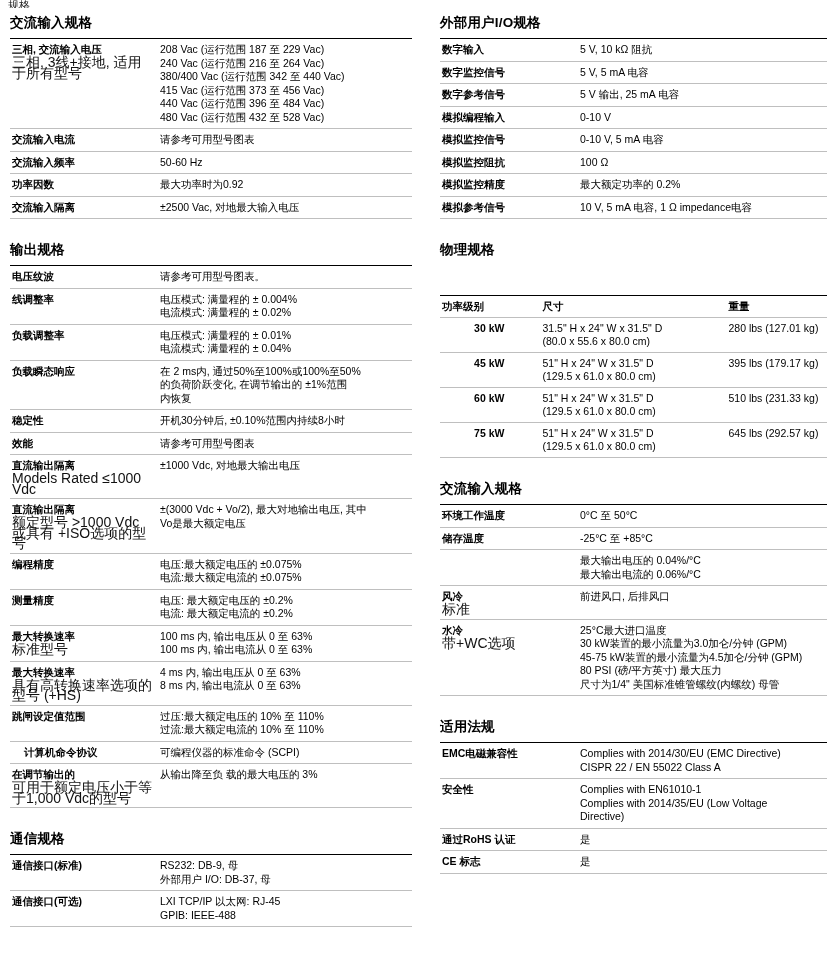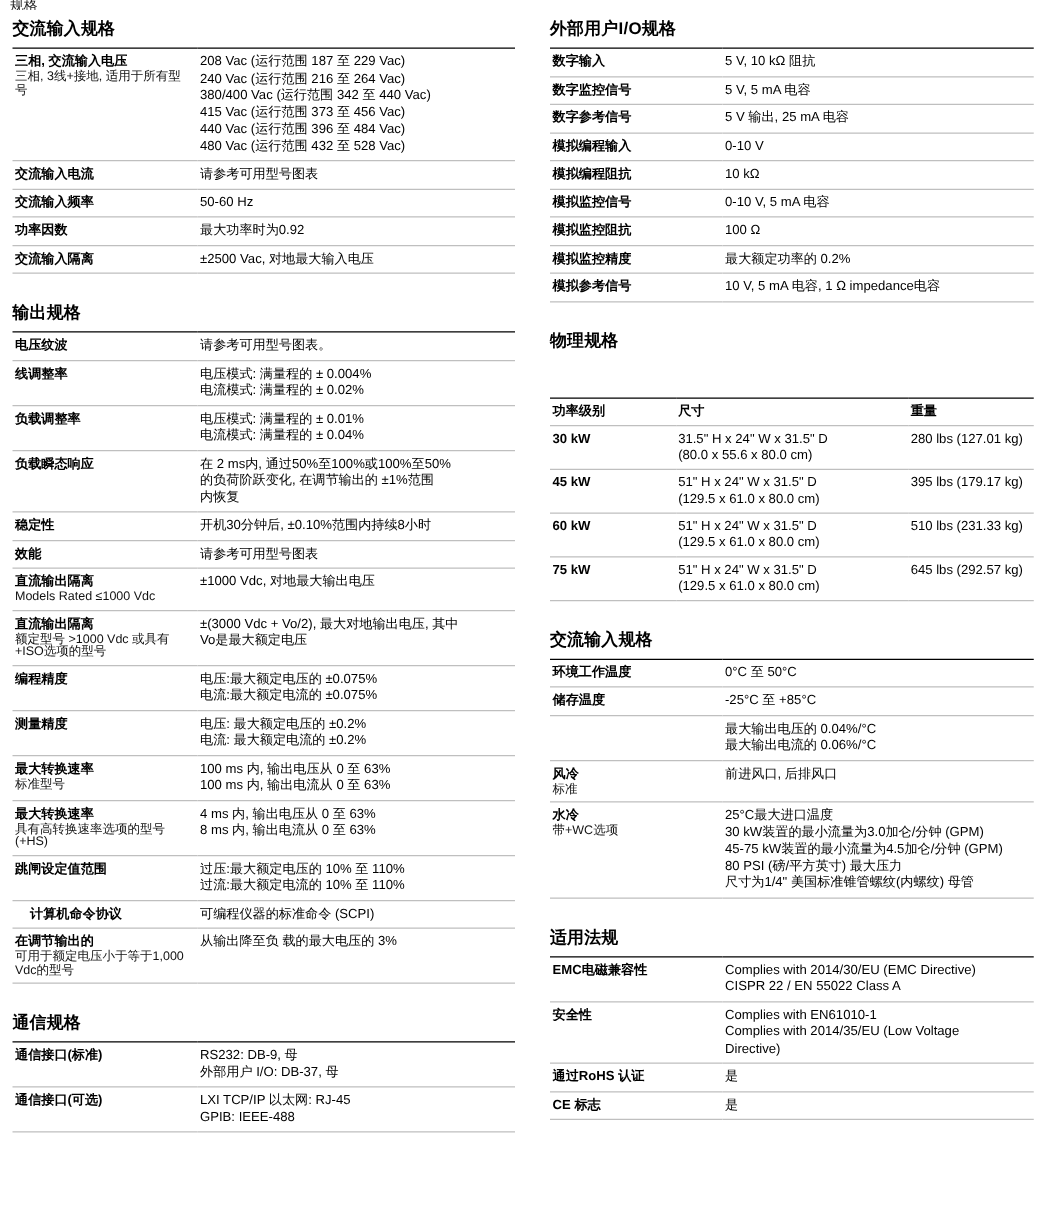--- a/index.html
+++ b/index.html
@@ -72,21 +72,21 @@
   }
   table.spec tr td.label {
     font-weight: bold;
     width: 140px;
     padding-right: 6px;
   }
   .col-right table.spec tr td.label { width: 130px; }
   table.spec .sub {
     display: block;
     font-weight: normal;
-    font-size: 10px;
+    font-size: 14px;
     line-height: 10.5px;
     color: #111;
     margin-top: 1px;
   }
   table.spec td.value {
     font-size: 10.5px;
     line-height: 13.5px;
   }
   table.spec td.value .line { display: block; }
   table.spec td.indent-label {
@@ -106,21 +106,21 @@
     padding: 4px 4px 4px 2px;
     vertical-align: top;
     font-size: 10.5px;
     line-height: 13px;
     text-align: left;
   }
   table.phys th {
     font-weight: bold;
     border-bottom: 1px solid #bfbfbf;
   }
-  table.phys td.pw { font-weight: bold; width: 72px; }
+  table.phys td.pw { font-weight: bold; width: 72px; text-align: center; }
   table.phys td.dim, table.phys th.dim { width: 180px; }
   table.phys td.wt, table.phys th.wt { }
   table.phys .line { display: block; }
 </style>
 </head>
 <body>
 
 <div class="page">
 
   <div class="top-crop">规格</div>
@@ -384,28 +384,20 @@
           <tr>
             <td class="label">
               <span>模拟编程输入</span>
             </td>
             <td class="value">
               <span class="line">0-10 V</span>
             </td>
           </tr>
           <tr>
             <td class="label">
-              <span>模拟编程阻抗</span>
-            </td>
-            <td class="value">
-              <span class="line">10 kΩ</span>
-            </td>
-          </tr>
-          <tr>
-            <td class="label">
               <span>模拟监控信号</span>
             </td>
             <td class="value">
               <span class="line">0-10 V, 5 mA 电容</span>
             </td>
           </tr>
           <tr>
             <td class="label">
               <span>模拟监控阻抗</span>
             </td>

